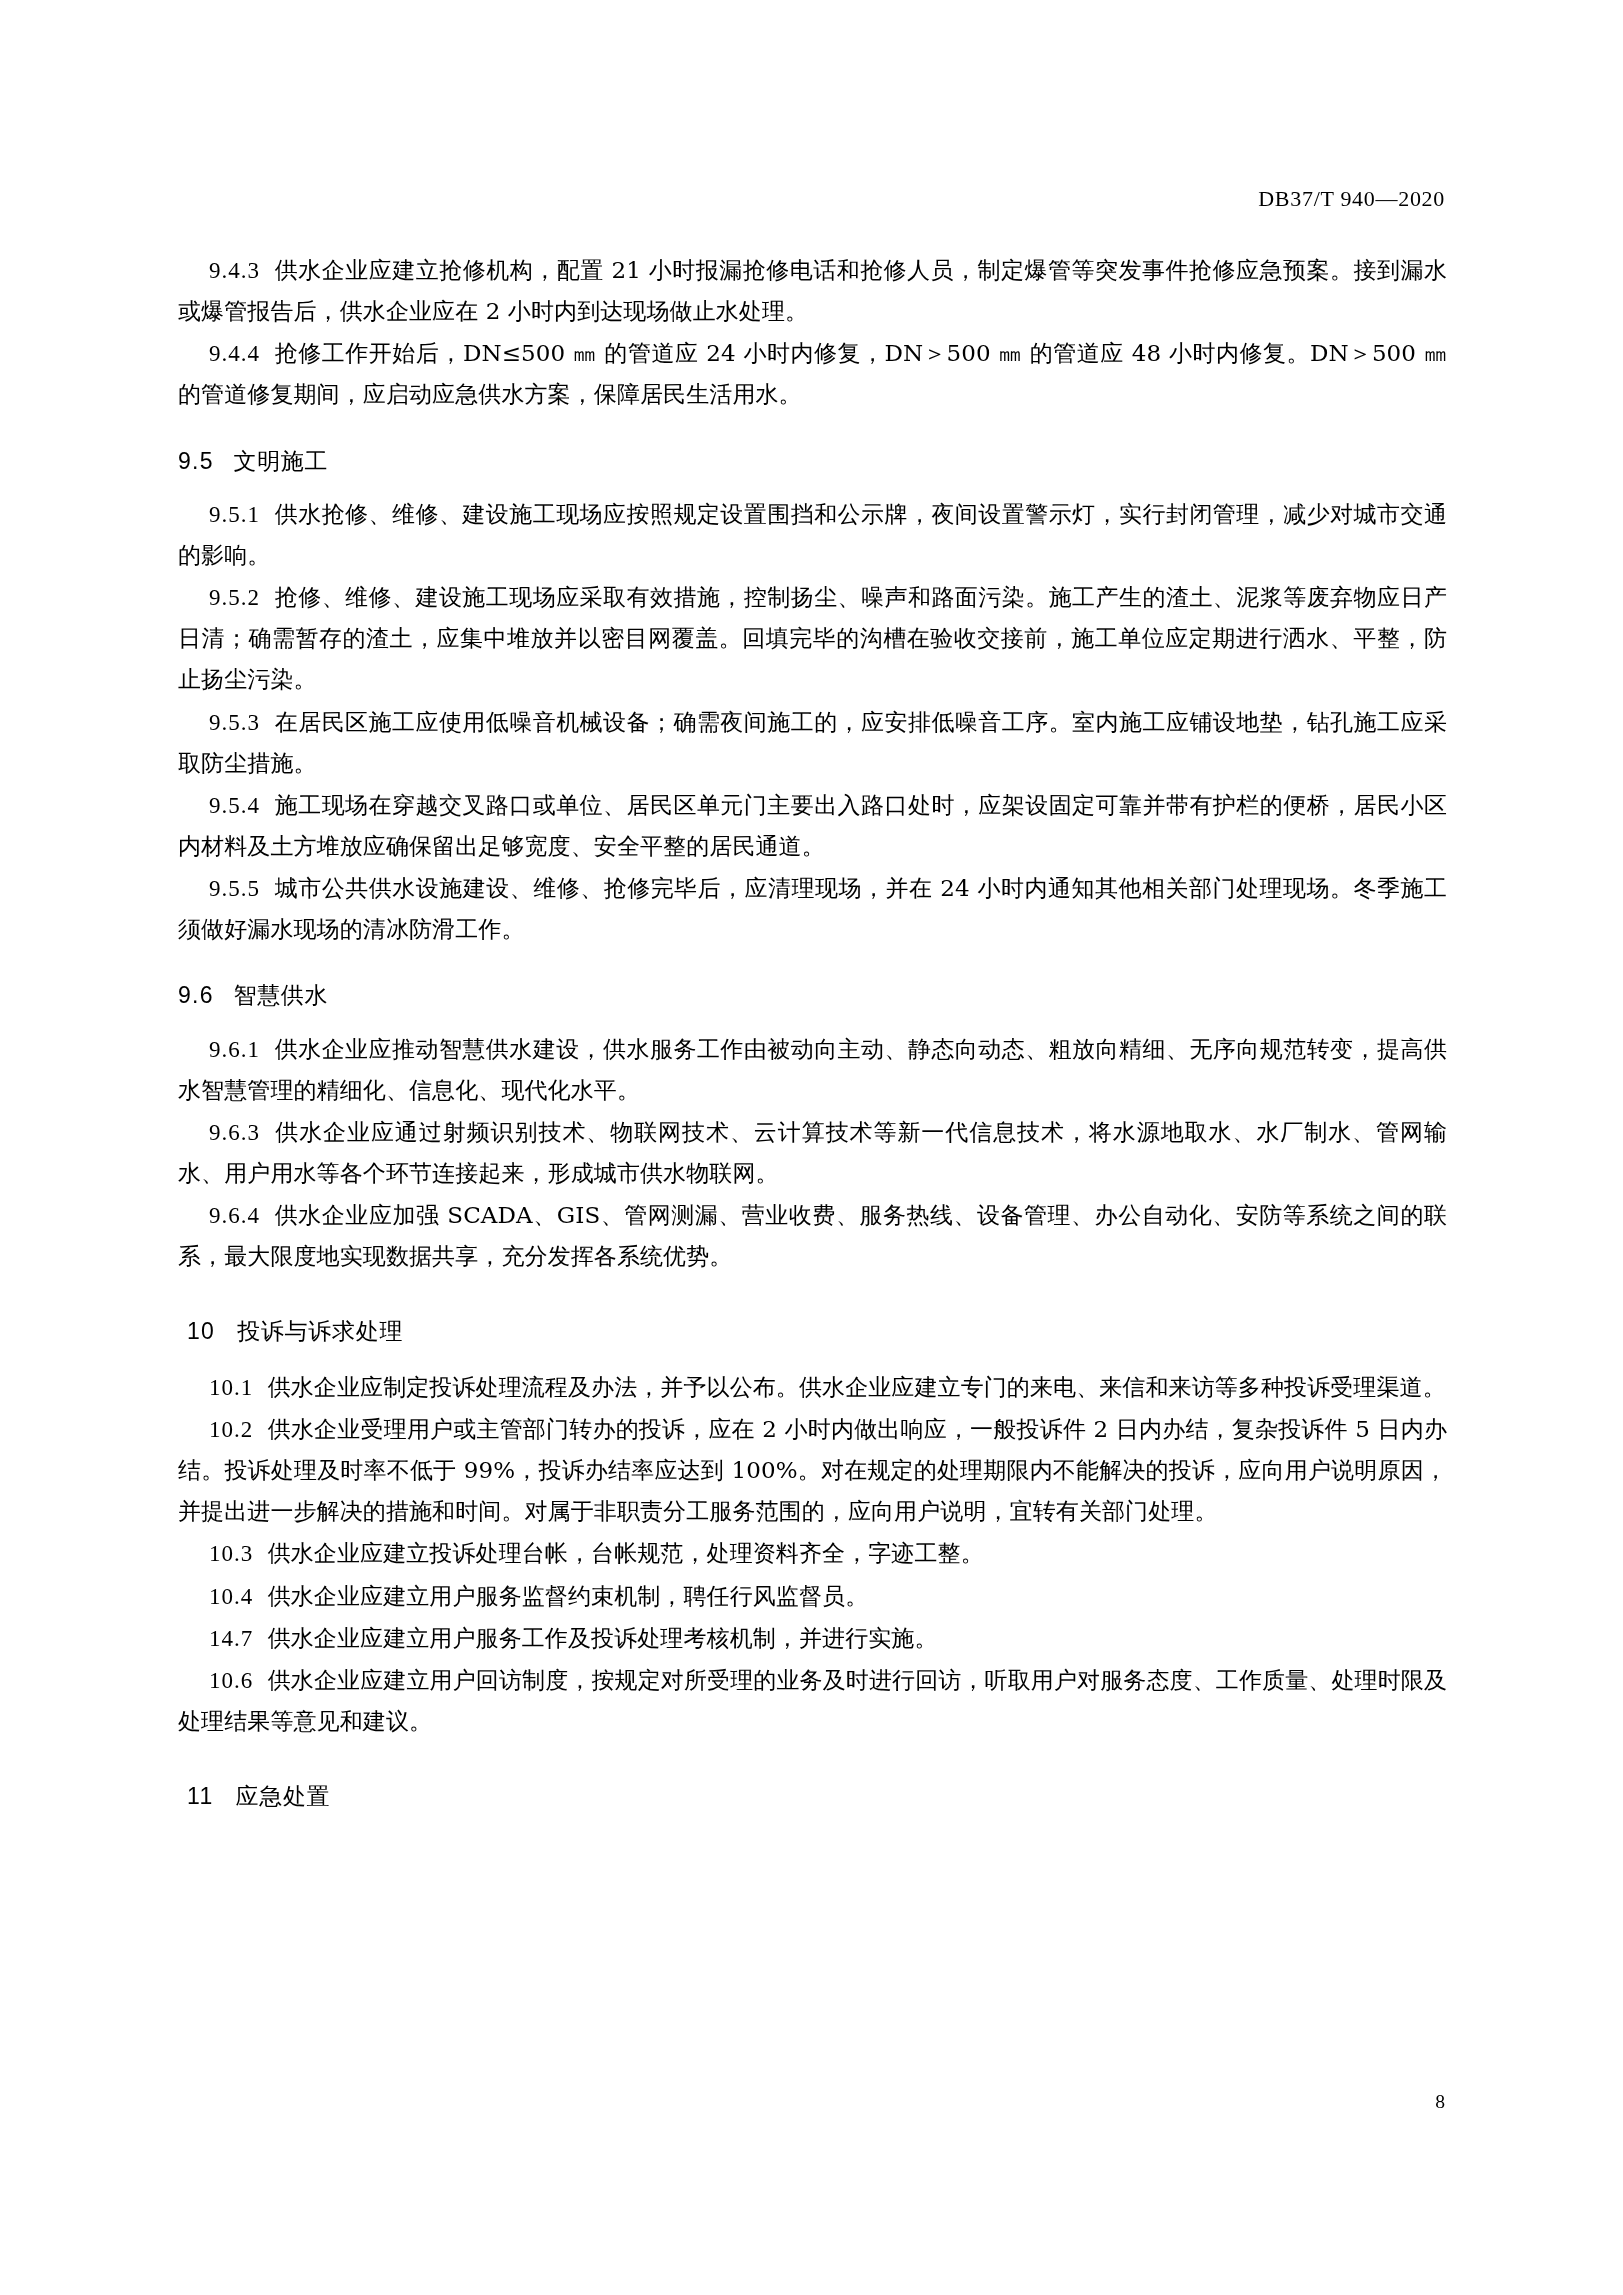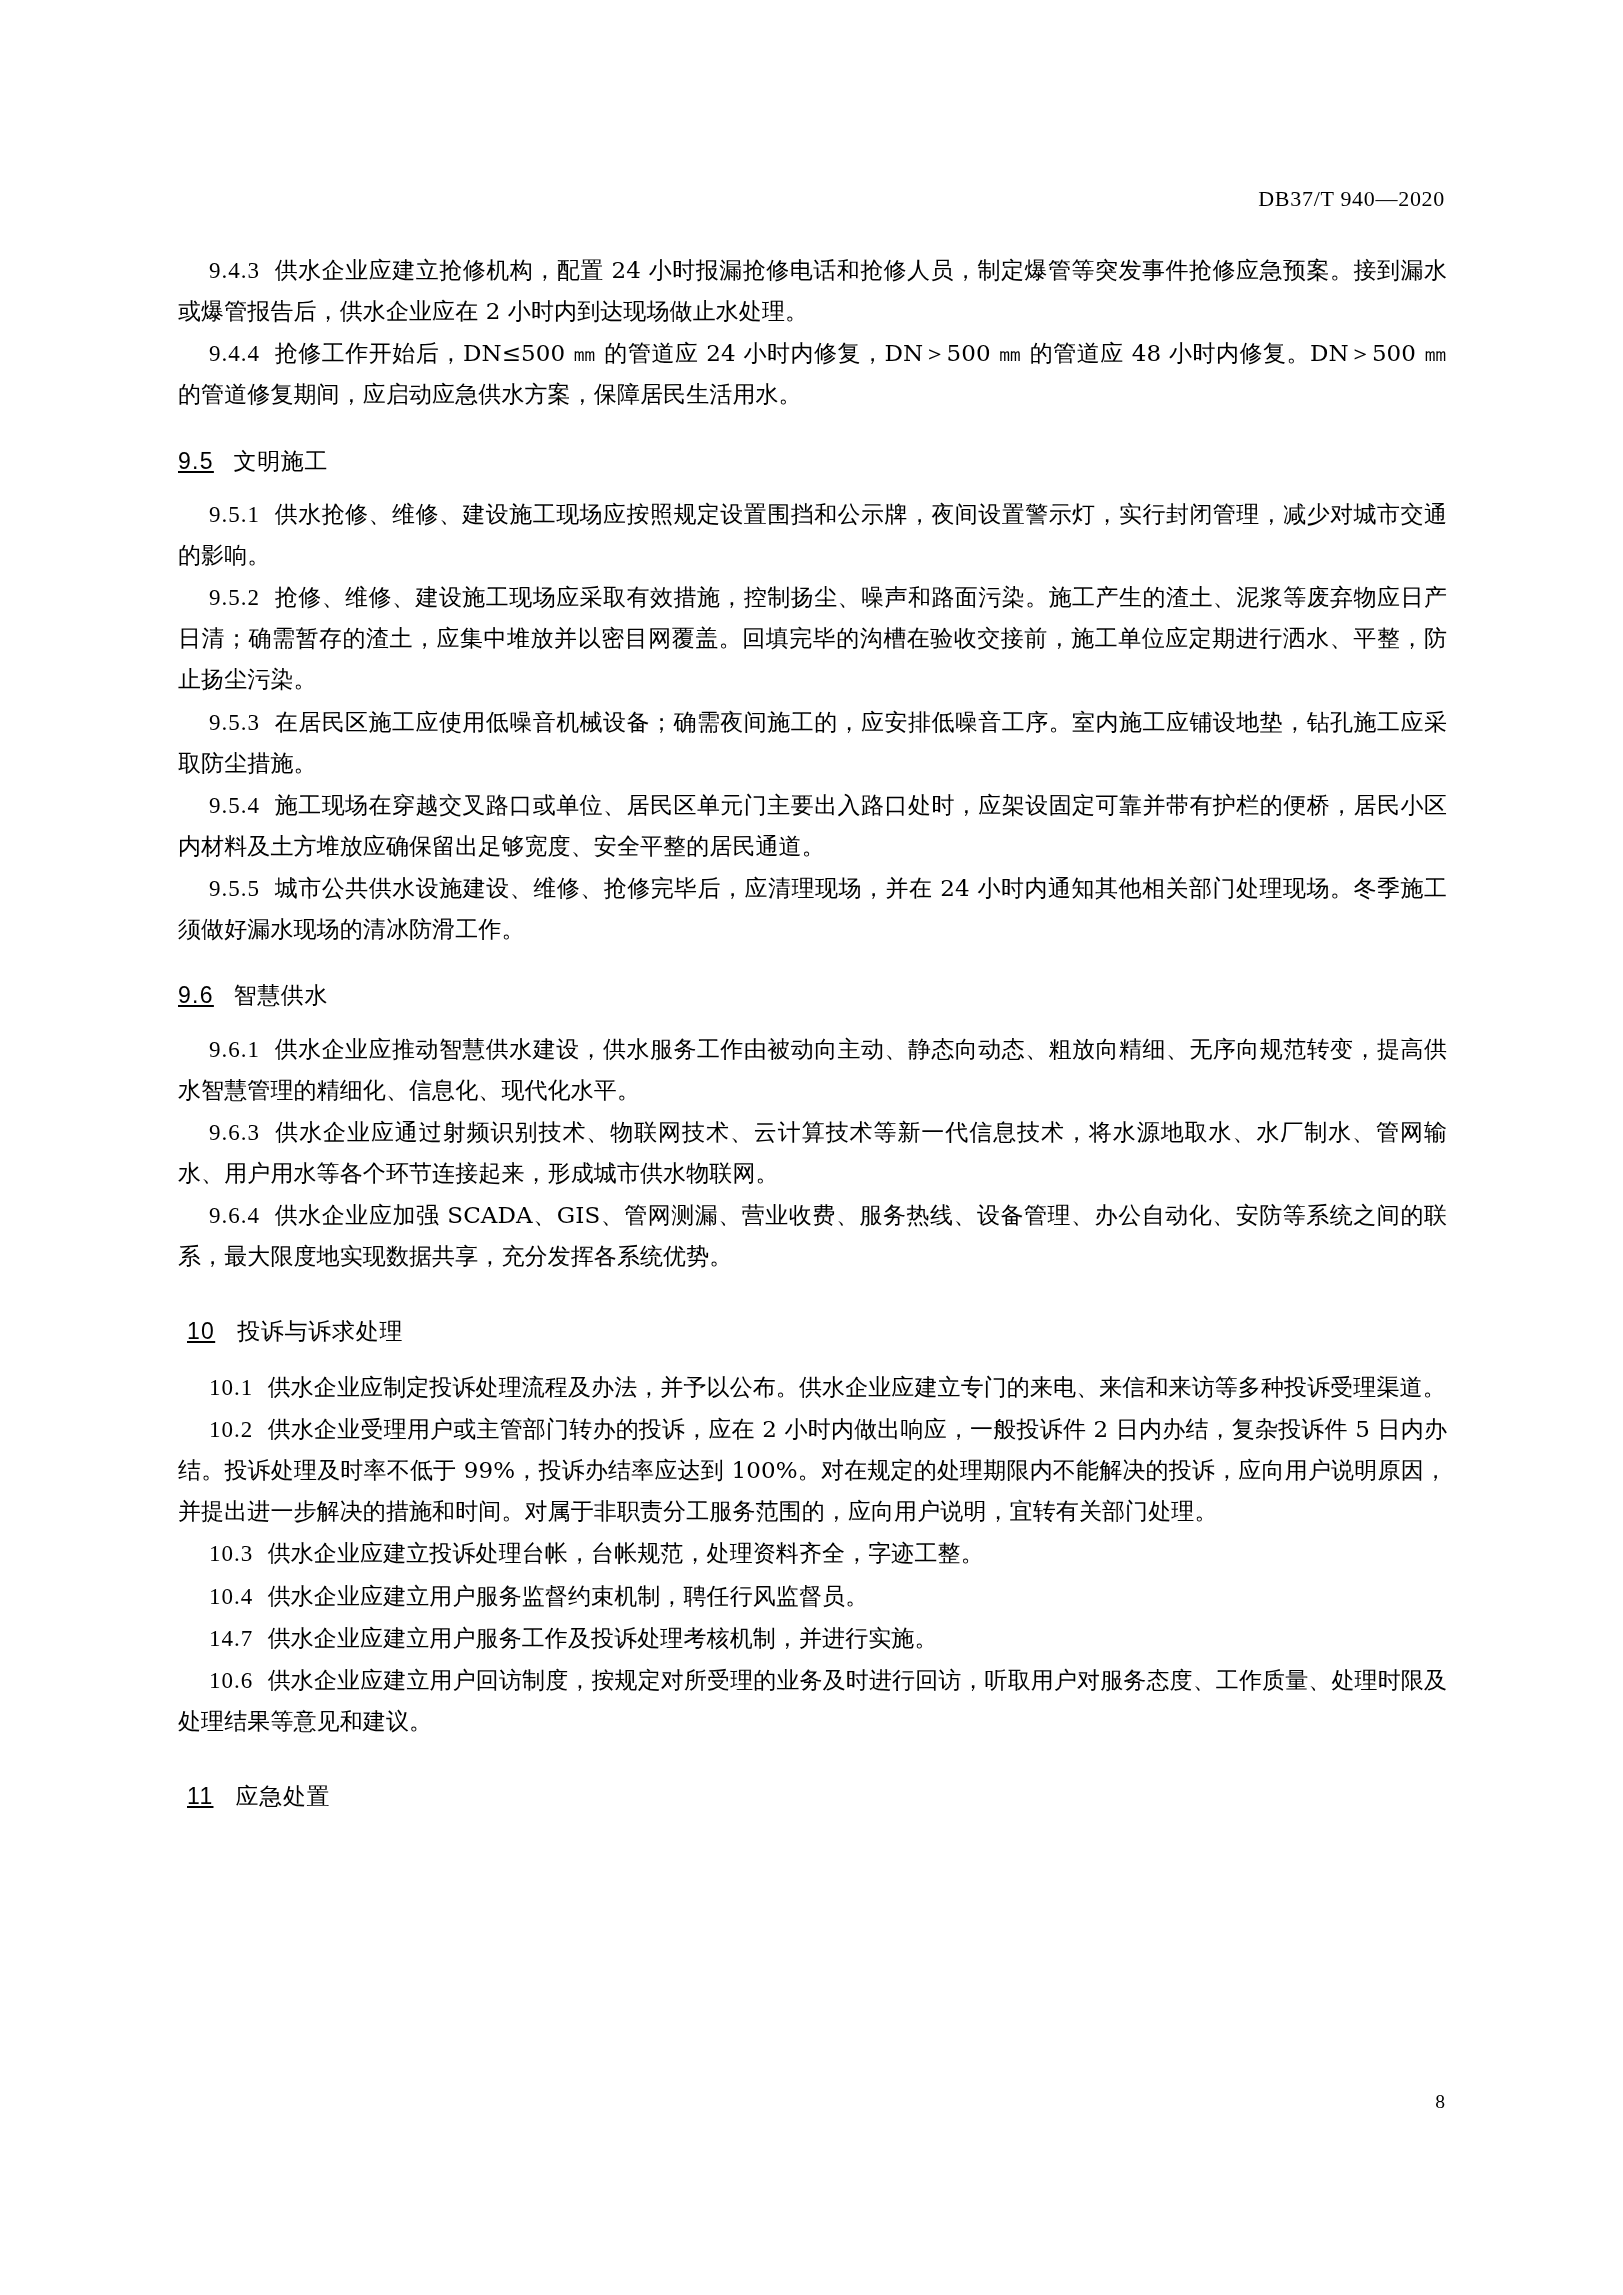--- a/index.html
+++ b/index.html
@@ -60,21 +60,20 @@
     padding: 26px 0 14.4px 0;
     font-family: "DejaVu Sans", "Liberation Sans", sans-serif;
     font-size: 23px;
     font-weight: normal;
     line-height: 37px;
     letter-spacing: 0.7px;
   }
   h2.clause .num {
     font-family: "Liberation Sans", "DejaVu Sans", sans-serif;
     letter-spacing: 1.3px;
-    text-decoration: underline;
   }
   h2.clause .gap {
     display: inline-block;
     width: 19.6px;
   }
   h2.clause.major {
     padding-top: 34px;
     padding-bottom: 17px;
     margin-left: 9px;
   }
@@ -91,21 +90,21 @@
   }
 </style>
 </head>
 <body>
 
 <div class="page">
 
   <div class="header">DB37/T 940—2020</div>
 
   <div class="content" id="content-root">
-      <p class="para"><span class="num">9.4.3</span><span class="gap"></span><span>供水企业应建立抢修机构，配置 24 小时报漏抢修电话和抢修人员，制定爆管等突发事件抢修应急预案。接到漏水或爆管报告后，供水企业应在 2 小时内到达现场做止水处理。</span></p>
+      <p class="para"><span class="num">9.4.3</span><span class="gap"></span><span>供水企业应建立抢修机构，配置 21 小时报漏抢修电话和抢修人员，制定爆管等突发事件抢修应急预案。接到漏水或爆管报告后，供水企业应在 2 小时内到达现场做止水处理。</span></p>
       <p class="para"><span class="num">9.4.4</span><span class="gap"></span><span>抢修工作开始后，DN≤500 ㎜ 的管道应 24 小时内修复，DN＞500 ㎜ 的管道应 48 小时内修复。DN＞500 ㎜ 的管道修复期间，应启动应急供水方案，保障居民生活用水。</span></p>
       <h2 class="clause"><span class="num">9.5</span><span class="gap"></span><span>文明施工</span></h2>
       <p class="para"><span class="num">9.5.1</span><span class="gap"></span><span>供水抢修、维修、建设施工现场应按照规定设置围挡和公示牌，夜间设置警示灯，实行封闭管理，减少对城市交通的影响。</span></p>
       <p class="para"><span class="num">9.5.2</span><span class="gap"></span><span>抢修、维修、建设施工现场应采取有效措施，控制扬尘、噪声和路面污染。施工产生的渣土、泥浆等废弃物应日产日清；确需暂存的渣土，应集中堆放并以密目网覆盖。回填完毕的沟槽在验收交接前，施工单位应定期进行洒水、平整，防止扬尘污染。</span></p>
       <p class="para"><span class="num">9.5.3</span><span class="gap"></span><span>在居民区施工应使用低噪音机械设备；确需夜间施工的，应安排低噪音工序。室内施工应铺设地垫，钻孔施工应采取防尘措施。</span></p>
       <p class="para"><span class="num">9.5.4</span><span class="gap"></span><span>施工现场在穿越交叉路口或单位、居民区单元门主要出入路口处时，应架设固定可靠并带有护栏的便桥，居民小区内材料及土方堆放应确保留出足够宽度、安全平整的居民通道。</span></p>
       <p class="para"><span class="num">9.5.5</span><span class="gap"></span><span>城市公共供水设施建设、维修、抢修完毕后，应清理现场，并在 24 小时内通知其他相关部门处理现场。冬季施工须做好漏水现场的清冰防滑工作。</span></p>
       <h2 class="clause"><span class="num">9.6</span><span class="gap"></span><span>智慧供水</span></h2>
       <p class="para"><span class="num">9.6.1</span><span class="gap"></span><span>供水企业应推动智慧供水建设，供水服务工作由被动向主动、静态向动态、粗放向精细、无序向规范转变，提高供水智慧管理的精细化、信息化、现代化水平。</span></p>
       <p class="para"><span class="num">9.6.3</span><span class="gap"></span><span>供水企业应通过射频识别技术、物联网技术、云计算技术等新一代信息技术，将水源地取水、水厂制水、管网输水、用户用水等各个环节连接起来，形成城市供水物联网。</span></p>

